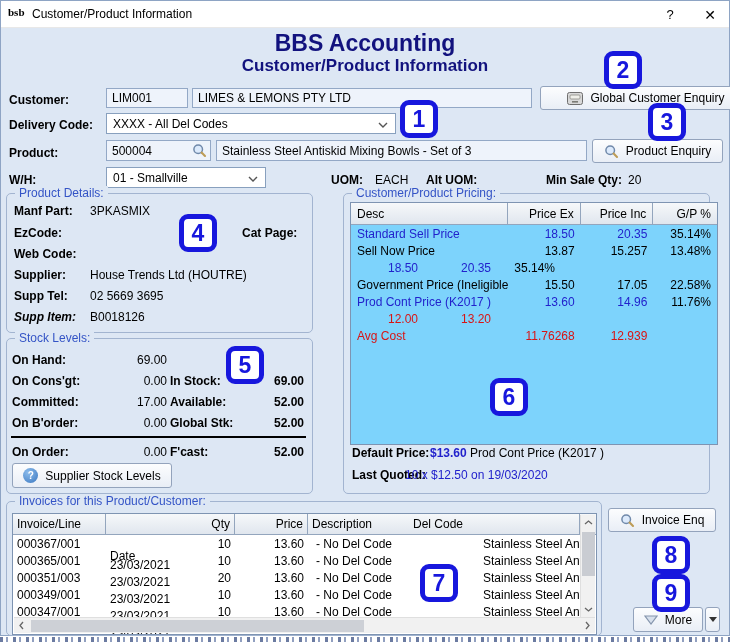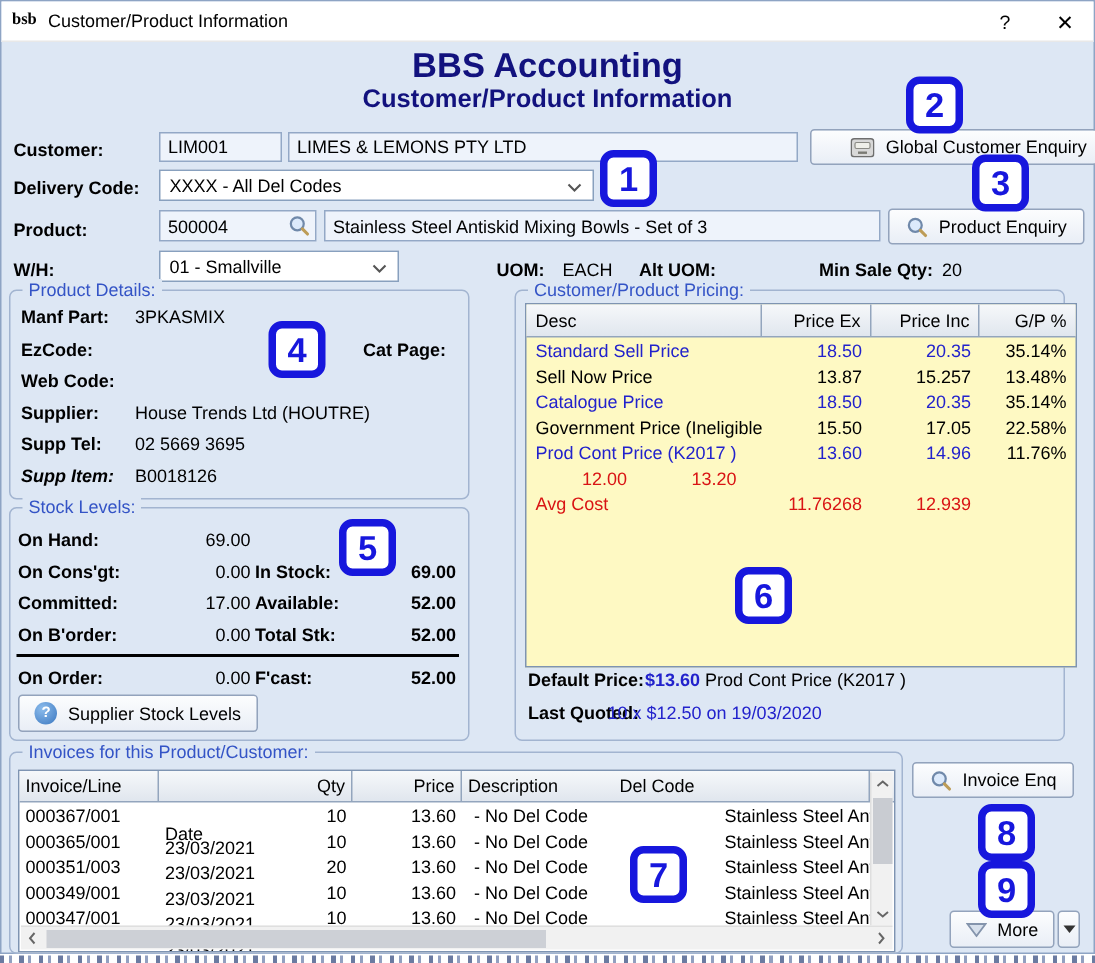--- a/index.html
+++ b/index.html
@@ -37,21 +37,21 @@
          border-radius:3px; display:flex; align-items:center; justify-content:center; gap:7px;
          font-size:12px; cursor:default; }
   .mag { width:15px; height:15px; flex:0 0 auto; }
 
   
   .group { position:absolute; border:1px solid #a2b4d0; border-radius:5px; }
   .group > .gtitle { position:absolute; top:-8px; left:8px; background:#dde7f4; padding:0 4px;
                      color:#3454c6; font-size:12px; white-space:nowrap; }
 
   
-  .ptable { position:absolute; left:6px; top:8px; width:368px; height:243px; background:#fef9c3;
+  .ptable { position:absolute; left:6px; top:8px; width:368px; height:243px; background:#7dd3fc;
             border:1px solid #7e94b2; }
   .thead { display:flex; height:22px; background:linear-gradient(#f6f8fa,#e0e6ee);
            border-bottom:1px solid #93a5bd; }
   .thead .hc { display:flex; align-items:center; border-right:1px solid #93a5bd;
                font-size:12px; padding:0 6px; }
   .thead .hc:last-child { border-right:none; }
   .prow { display:flex; height:17px; align-items:center; }
   .cell { white-space:nowrap; overflow:hidden; padding:0 6px; }
   .cdesc { width:158px; text-align:left; }
   .cex  { width:73px; text-align:right; }
@@ -206,21 +206,20 @@
         <div class="cell cinc c-blue">20.35</div>
         <div class="cell cgp c-blk">35.14%</div>
       </div>
       <div class="prow">
         <div class="cell cdesc c-blk">Sell Now Price</div>
         <div class="cell cex c-blk">13.87</div>
         <div class="cell cinc c-blk">15.257</div>
         <div class="cell cgp c-blk">13.48%</div>
       </div>
       <div class="prow">
-        <div class="cell cdesc c-blue">Catalogue Price</div>
         <div class="cell cex c-blue">18.50</div>
         <div class="cell cinc c-blue">20.35</div>
         <div class="cell cgp c-blk">35.14%</div>
       </div>
       <div class="prow">
         <div class="cell cdesc c-blk">Government Price (Ineligible)</div>
         <div class="cell cex c-blk">15.50</div>
         <div class="cell cinc c-blk">17.05</div>
         <div class="cell cgp c-blk">22.58%</div>
       </div>
@@ -260,21 +259,21 @@
     <span class="stk-rl" style="top:35px;">In Stock:</span>
     <span class="stk-rv" style="top:35px;">69.00</span>
 
     <span class="lbl" style="left:5px; top:56px;">Committed:</span>
     <span class="val stk-lv" style="top:56px;">17.00</span>
     <span class="stk-rl" style="top:56px;">Available:</span>
     <span class="stk-rv" style="top:56px;">52.00</span>
 
     <span class="lbl" style="left:5px; top:77px;">On B'order:</span>
     <span class="val stk-lv" style="top:77px;">0.00</span>
-    <span class="stk-rl" style="top:77px;">Total Stk:</span>
+    <span class="stk-rl" style="top:77px;">Global Stk:</span>
     <span class="stk-rv" style="top:77px;">52.00</span>
 
     <div class="stk-sep" style="top:97px;"></div>
 
     <span class="lbl" style="left:5px; top:106px;">On Order:</span>
     <span class="val stk-lv" style="top:106px;">0.00</span>
     <span class="stk-rl" style="top:106px;">F'cast:</span>
     <span class="stk-rv" style="top:106px;">52.00</span>
 
     <div class="btn" style="left:5px; top:124px; width:160px; height:25px;">

